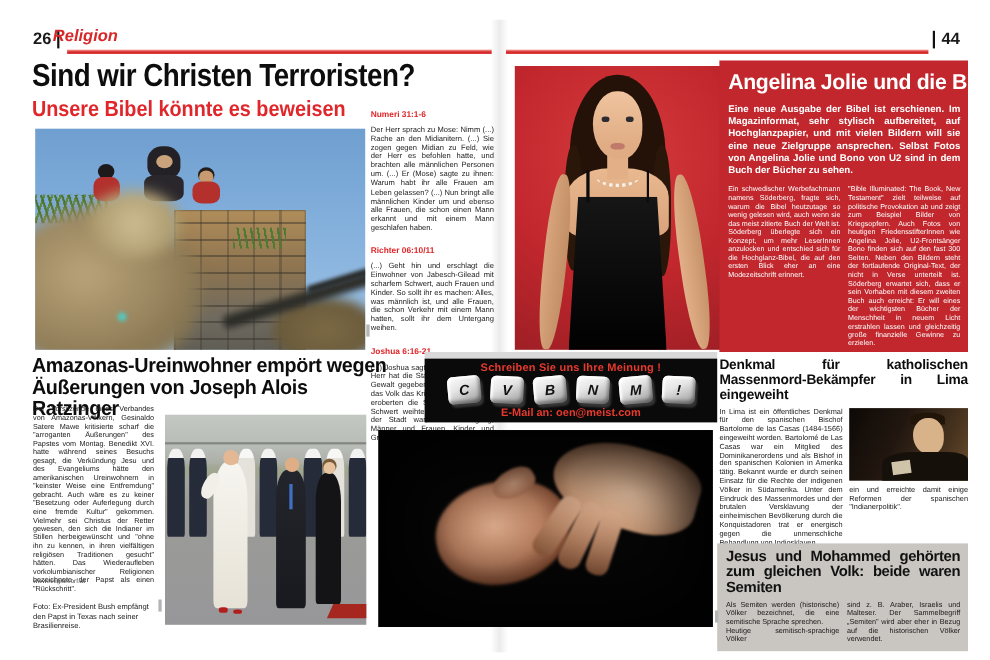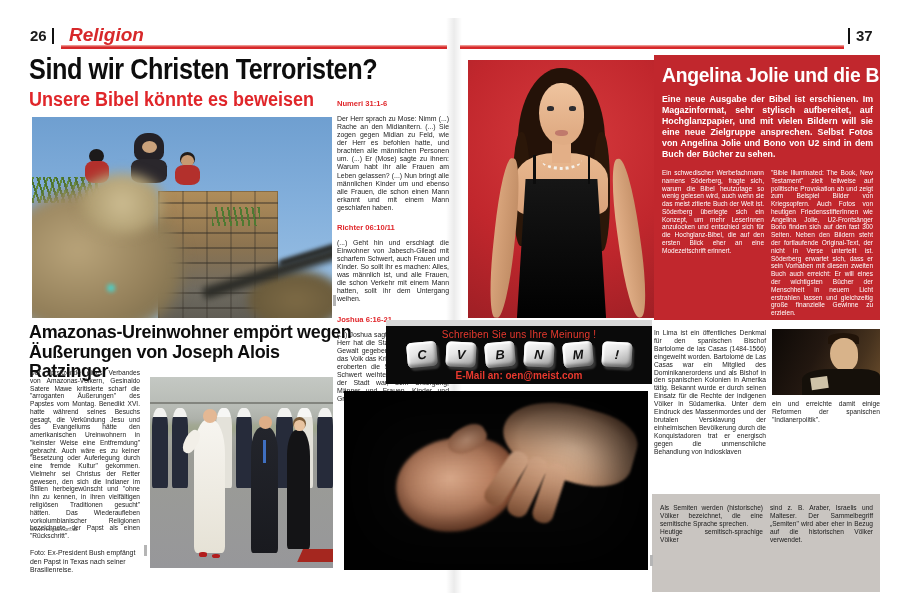--- a/index.html
+++ b/index.html
@@ -3,21 +3,21 @@
 <meta charset="utf-8">
 <style>
   *{margin:0;padding:0;box-sizing:border-box}
   html,body{width:900px;height:600px}
   body{position:relative;background:#ffffff;font-family:"Liberation Sans",sans-serif;color:#1a1a1a;overflow:hidden}
   .abs{position:absolute}
 
   
   #pagenum-left{left:30px;top:27px;font-size:15px;font-weight:bold}
   #hdr-divider-l{left:52px;top:28px;width:2px;height:16px;background:#111}
-  #section-title{left:69px;top:24px;font-size:19px;font-weight:bold;font-style:italic;color:#d7282a}
+  #section-title{left:48px;top:24px;font-size:15px;font-weight:bold;font-style:italic;color:#d7282a}
   #redline-l{left:61px;top:45px;width:386px;height:4px;background:linear-gradient(180deg,#f2b3aa,#d7282a 55%)}
   #redline-r{left:460px;top:45px;width:384px;height:4px;background:linear-gradient(180deg,#f2b3aa,#d7282a 55%)}
   #hdr-divider-r{left:848px;top:28px;width:2px;height:16px;background:#111}
   #pagenum-right{left:856px;top:27px;font-size:15px;font-weight:bold}
   #gutter{left:446px;top:18px;width:16px;height:575px;background:linear-gradient(90deg,rgba(0,0,0,0),rgba(0,0,0,.08),rgba(0,0,0,0))}
 
   
   #main-headline{left:29px;top:53px;font-size:29px;font-weight:bold;letter-spacing:-.5px;transform:scaleX(.87);transform-origin:left top;white-space:nowrap;color:#0d0d0d}
   #sub-headline{left:29px;top:88px;font-size:20px;font-weight:bold;color:#e0262a;transform:scaleX(.9);transform-origin:left top;white-space:nowrap}
 
@@ -60,21 +60,21 @@
   .pp-bush{position:absolute;left:55%;top:26%;width:15%;height:66%;background:linear-gradient(180deg,#23252c,#191a1f);border-radius:38% 38% 8% 8%/20% 20% 4% 4%}
   .pp-bush-head{position:absolute;left:59.5%;top:20.5%;width:7%;height:6.5%;background:#dfae87;border-radius:50%}
   .pp-tie{position:absolute;left:61.8%;top:33%;width:1.6%;height:12%;background:#3f6fc0}
   .pp-woman{position:absolute;left:75%;top:28%;width:12.5%;height:62%;background:#141416;border-radius:40% 40% 8% 8%/22% 22% 4% 4%}
   .pp-woman-head{position:absolute;left:78.5%;top:22.5%;width:6%;height:6%;background:#e8c3a0;border-radius:50%;box-shadow:0 -2px 0 1px #7a5b38}
   .pp-carpet{position:absolute;right:-2%;bottom:3%;width:20%;height:7%;background:#a5271f;transform:skewX(-24deg)}
 
   
   #kb-topstrip{left:386px;top:320px;width:266px;height:6px;background:#d9d9d9}
   #keyboard-banner{left:386px;top:326px;width:266px;height:58px;background:#0a0a0a;display:flex;flex-direction:column;align-items:center;justify-content:space-between;padding:3px 4px}
-  #kb-line1{font-size:10px;font-weight:normal;color:#e8392e;letter-spacing:.2px}
+  #kb-line1{font-size:10px;font-weight:bold;color:#e8392e;letter-spacing:.2px}
   #kb-keys{display:flex;gap:9px;align-items:center;margin-top:-1px}
   .kb-key{width:30px;height:25px;background:linear-gradient(155deg,#fdfdfd 0%,#e6e6e6 40%,#aaaaaa 85%,#8c8c8c 100%);border-radius:5px;display:flex;align-items:center;justify-content:center;font-weight:bold;font-style:italic;font-size:13px;color:#111;box-shadow:2px 3px 2px rgba(255,255,255,.18),inset -2px -3px 3px rgba(0,0,0,.35),inset 2px 2px 2px #fff}
   .kb-key:nth-child(odd){transform:rotate(-5deg)}
   .kb-key:nth-child(even){transform:rotate(3deg)}
   #kb-line2{font-size:10px;font-weight:bold;color:#e8392e}
 
   #hands-photo{left:344px;top:391px;width:304px;height:179px;overflow:hidden;background:#060606}
   .hp-palm{position:absolute;left:17%;top:26%;width:40%;height:52%;background:radial-gradient(ellipse at 45% 42%,#dcab8c 0%,#bd8262 45%,#81492f 72%,#2e1710 100%);border-radius:50% 46% 54% 50%;transform:rotate(-10deg);filter:blur(1.5px)}
   .hp-thumb{position:absolute;left:34%;top:20%;width:13%;height:14%;background:radial-gradient(#d8a586,#9a5f41);border-radius:50% 50% 40% 60%;transform:rotate(-30deg);filter:blur(1px)}
   .hp-hand{position:absolute;left:52%;top:8%;width:44%;height:42%;background:radial-gradient(ellipse at 55% 55%,#ecc6a6 0%,#d2a27f 55%,#8e5a3c 85%,#3a2114 100%);border-radius:62% 38% 44% 56%;transform:rotate(16deg);filter:blur(1px)}
@@ -132,21 +132,21 @@
 
 <div id="gutter" class="abs"></div>
 
 <div id="pagenum-left" class="abs">26</div>
 <div id="hdr-divider-l" class="abs"></div>
 <div id="section-title" class="abs">Religion</div>
 <div id="redline-l" class="abs"></div>
 
 <div id="redline-r" class="abs"></div>
 <div id="hdr-divider-r" class="abs"></div>
-<div id="pagenum-right" class="abs">37</div>
+<div id="pagenum-right" class="abs">44</div>
 
 <div id="main-headline" class="abs">Sind wir Christen Terroristen?</div>
 <div id="sub-headline" class="abs">Unsere Bibel könnte es beweisen</div>
 
 <div id="wall-photo" class="abs">
   <div class="wp-plants"></div>
   <div class="wp-wall"></div>
   <div class="wp-fig-head" style="left:19%;top:16%;width:5%;height:7%;background:#1c1a1a"></div>
   <div style="position:absolute;left:17.5%;top:22%;width:8%;height:11%;background:#b3302c;border-radius:35%"></div>
   <div style="position:absolute;left:34%;top:8%;width:10%;height:14%;background:#242126;border-radius:45% 45% 30% 30%"></div>
@@ -245,35 +245,37 @@
 <div id="red-panel" class="abs">
   <div id="jolie-title">Angelina Jolie und die Bibel</div>
   <div id="jolie-lead">Eine neue Ausgabe der Bibel ist erschienen.  Im Magazinformat, sehr stylisch aufbereitet, auf Hochglanzpapier, und mit vielen Bildern will sie eine neue Zielgruppe ansprechen. Selbst Fotos von Angelina Jolie und Bono von U2 sind in dem Buch der Bücher zu sehen.</div>
   <div id="jolie-cols">
     <div class="jolie-col">Ein schwedischer Werbefachmann namens Söderberg, fragte sich, warum die Bibel heutzutage so wenig gelesen wird, auch wenn sie das meist zitierte Buch der Welt ist. Söderberg überlegte sich ein Konzept, um mehr LeserInnen anzulocken und entschied sich für die Hochglanz-Bibel, die auf den ersten Blick eher an eine Modezeitschrift erinnert.</div>
     <div class="jolie-col">"Bible Illuminated: The Book, New Testament" zielt teilweise auf politische Provokation ab und zeigt zum Beispiel Bilder von Kriegsopfern. Auch Fotos von heutigen FriedensstifterInnen wie Angelina Jolie, U2-Frontsänger Bono finden sich auf den fast 300 Seiten. Neben den Bildern steht der fortlaufende Original-Text, der nicht in Verse unterteilt ist. Söderberg erwartet sich, dass er sein Vorhaben mit diesem zweiten Buch auch erreicht: Er will eines der wichtigsten Bücher der Menschheit in neuem Licht erstrahlen lassen und gleichzeitig große finanzielle Gewinne zu erzielen.</div>
   </div>
 </div>
 
 <div id="lima" class="abs">
+  <div id="lima-headline">Denkmal für katholischen Massenmord-Bekämpfer in Lima eingeweiht</div>
   <div id="lima-cols">
     <div id="lima-col1">In Lima ist ein öffentliches Denkmal für den spanischen Bischof Bartolome de las Casas (1484-1566) eingeweiht worden. Bartolomé de Las Casas war ein Mitglied des Dominikanerordens und als Bishof in den spanischen Kolonien in Amerika tätig. Bekannt wurde er durch seinen Einsatz für die Rechte der indigenen Völker in Südamerika. Unter dem Eindruck des Massenmordes und der brutalen Versklavung der einheimischen Bevölkerung durch die Konquistadoren trat er energisch gegen die unmenschliche Behandlung von Indiosklaven</div>
     <div id="lima-col2">
       <div id="lascasas-portrait">
         <div class="lc-hair"></div>
         <div class="lc-face"></div>
         <div class="lc-robe"></div>
         <div class="lc-book"></div>
       </div>
       <div id="lima-col2-text">ein und erreichte damit einige Reformen der spanischen "Indianerpolitik".</div>
     </div>
   </div>
 </div>
 
 <div id="semiten" class="abs">
+  <div id="semiten-headline">Jesus und Mohammed gehörten zum gleichen Volk: beide waren Semiten</div>
   <div id="semiten-cols">
     <div class="semiten-col">Als Semiten werden (historische) Völker bezeichnet, die eine semitische Sprache sprechen.
 Heutige semitisch-sprachige Völker</div>
     <div class="semiten-col">sind z. B. Araber, Israelis und Malteser. Der Sammelbegriff „Semiten" wird aber eher in Bezug auf die historischen Völker verwendet.</div>
   </div>
 </div>
 
 <div class="credit-mark" style="left:333px;top:295px"></div>
 <div class="credit-mark" style="left:144px;top:545px"></div>
 <div class="credit-mark" style="left:650px;top:555px"></div>

